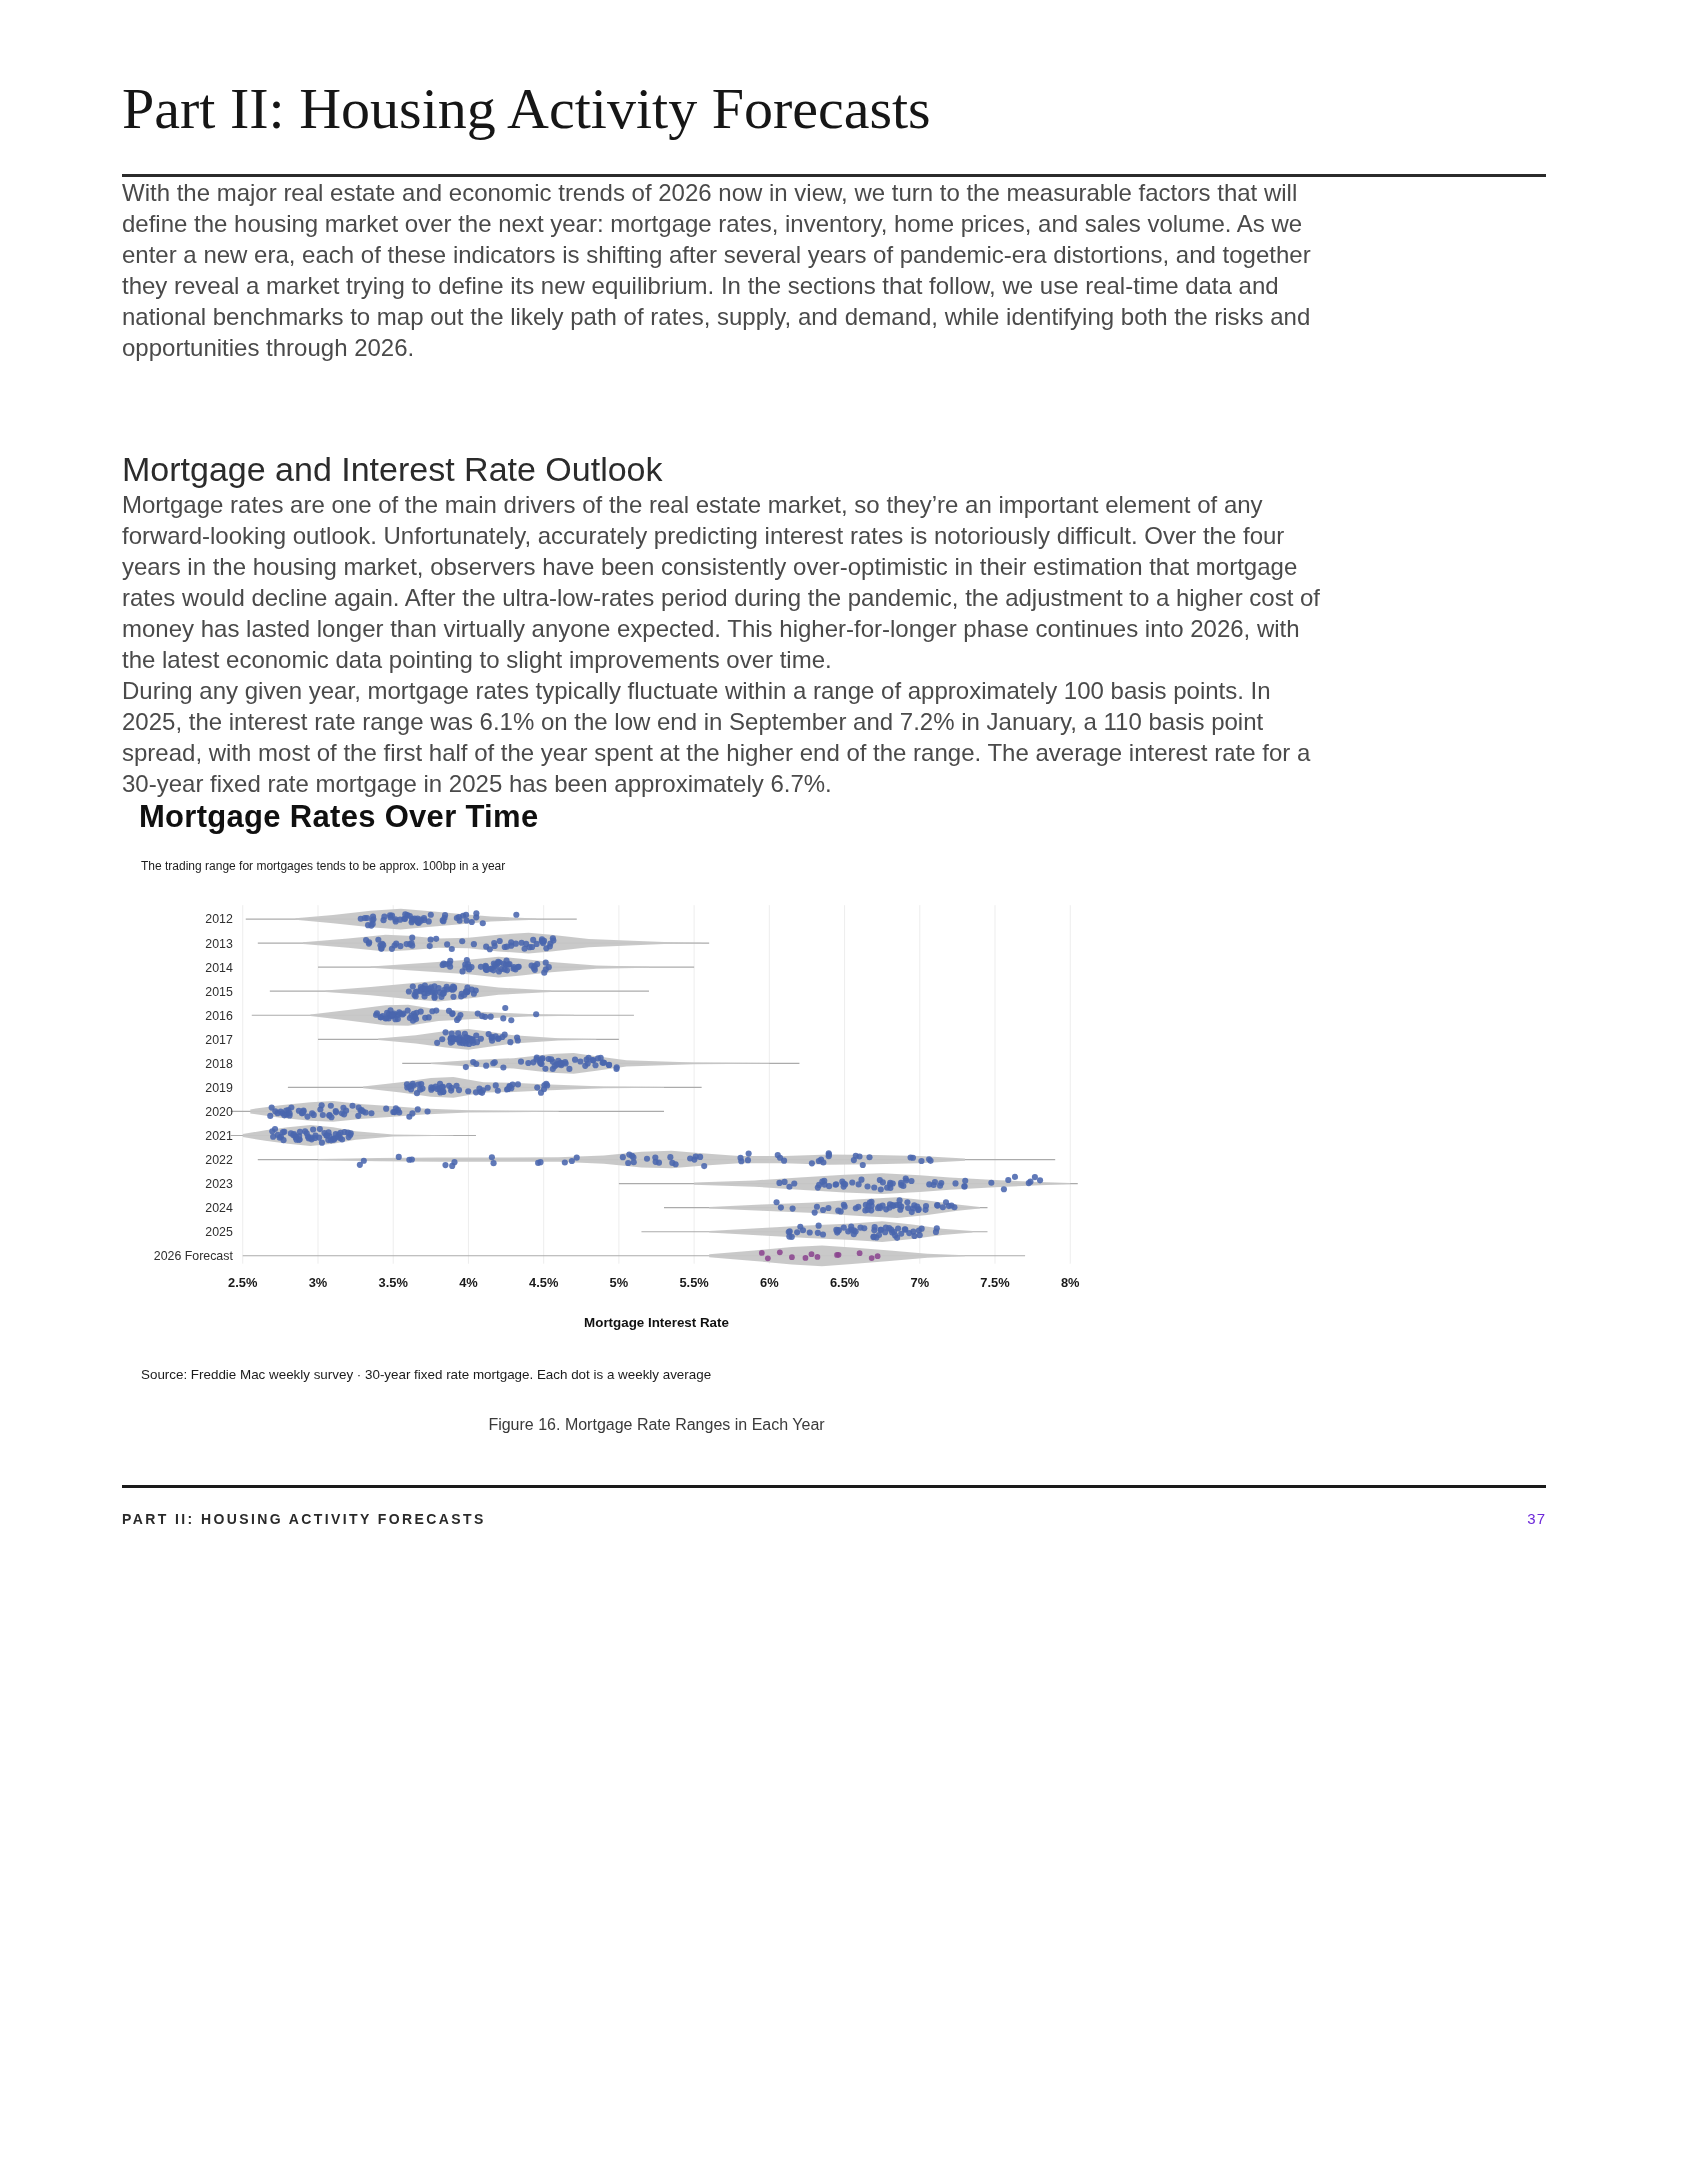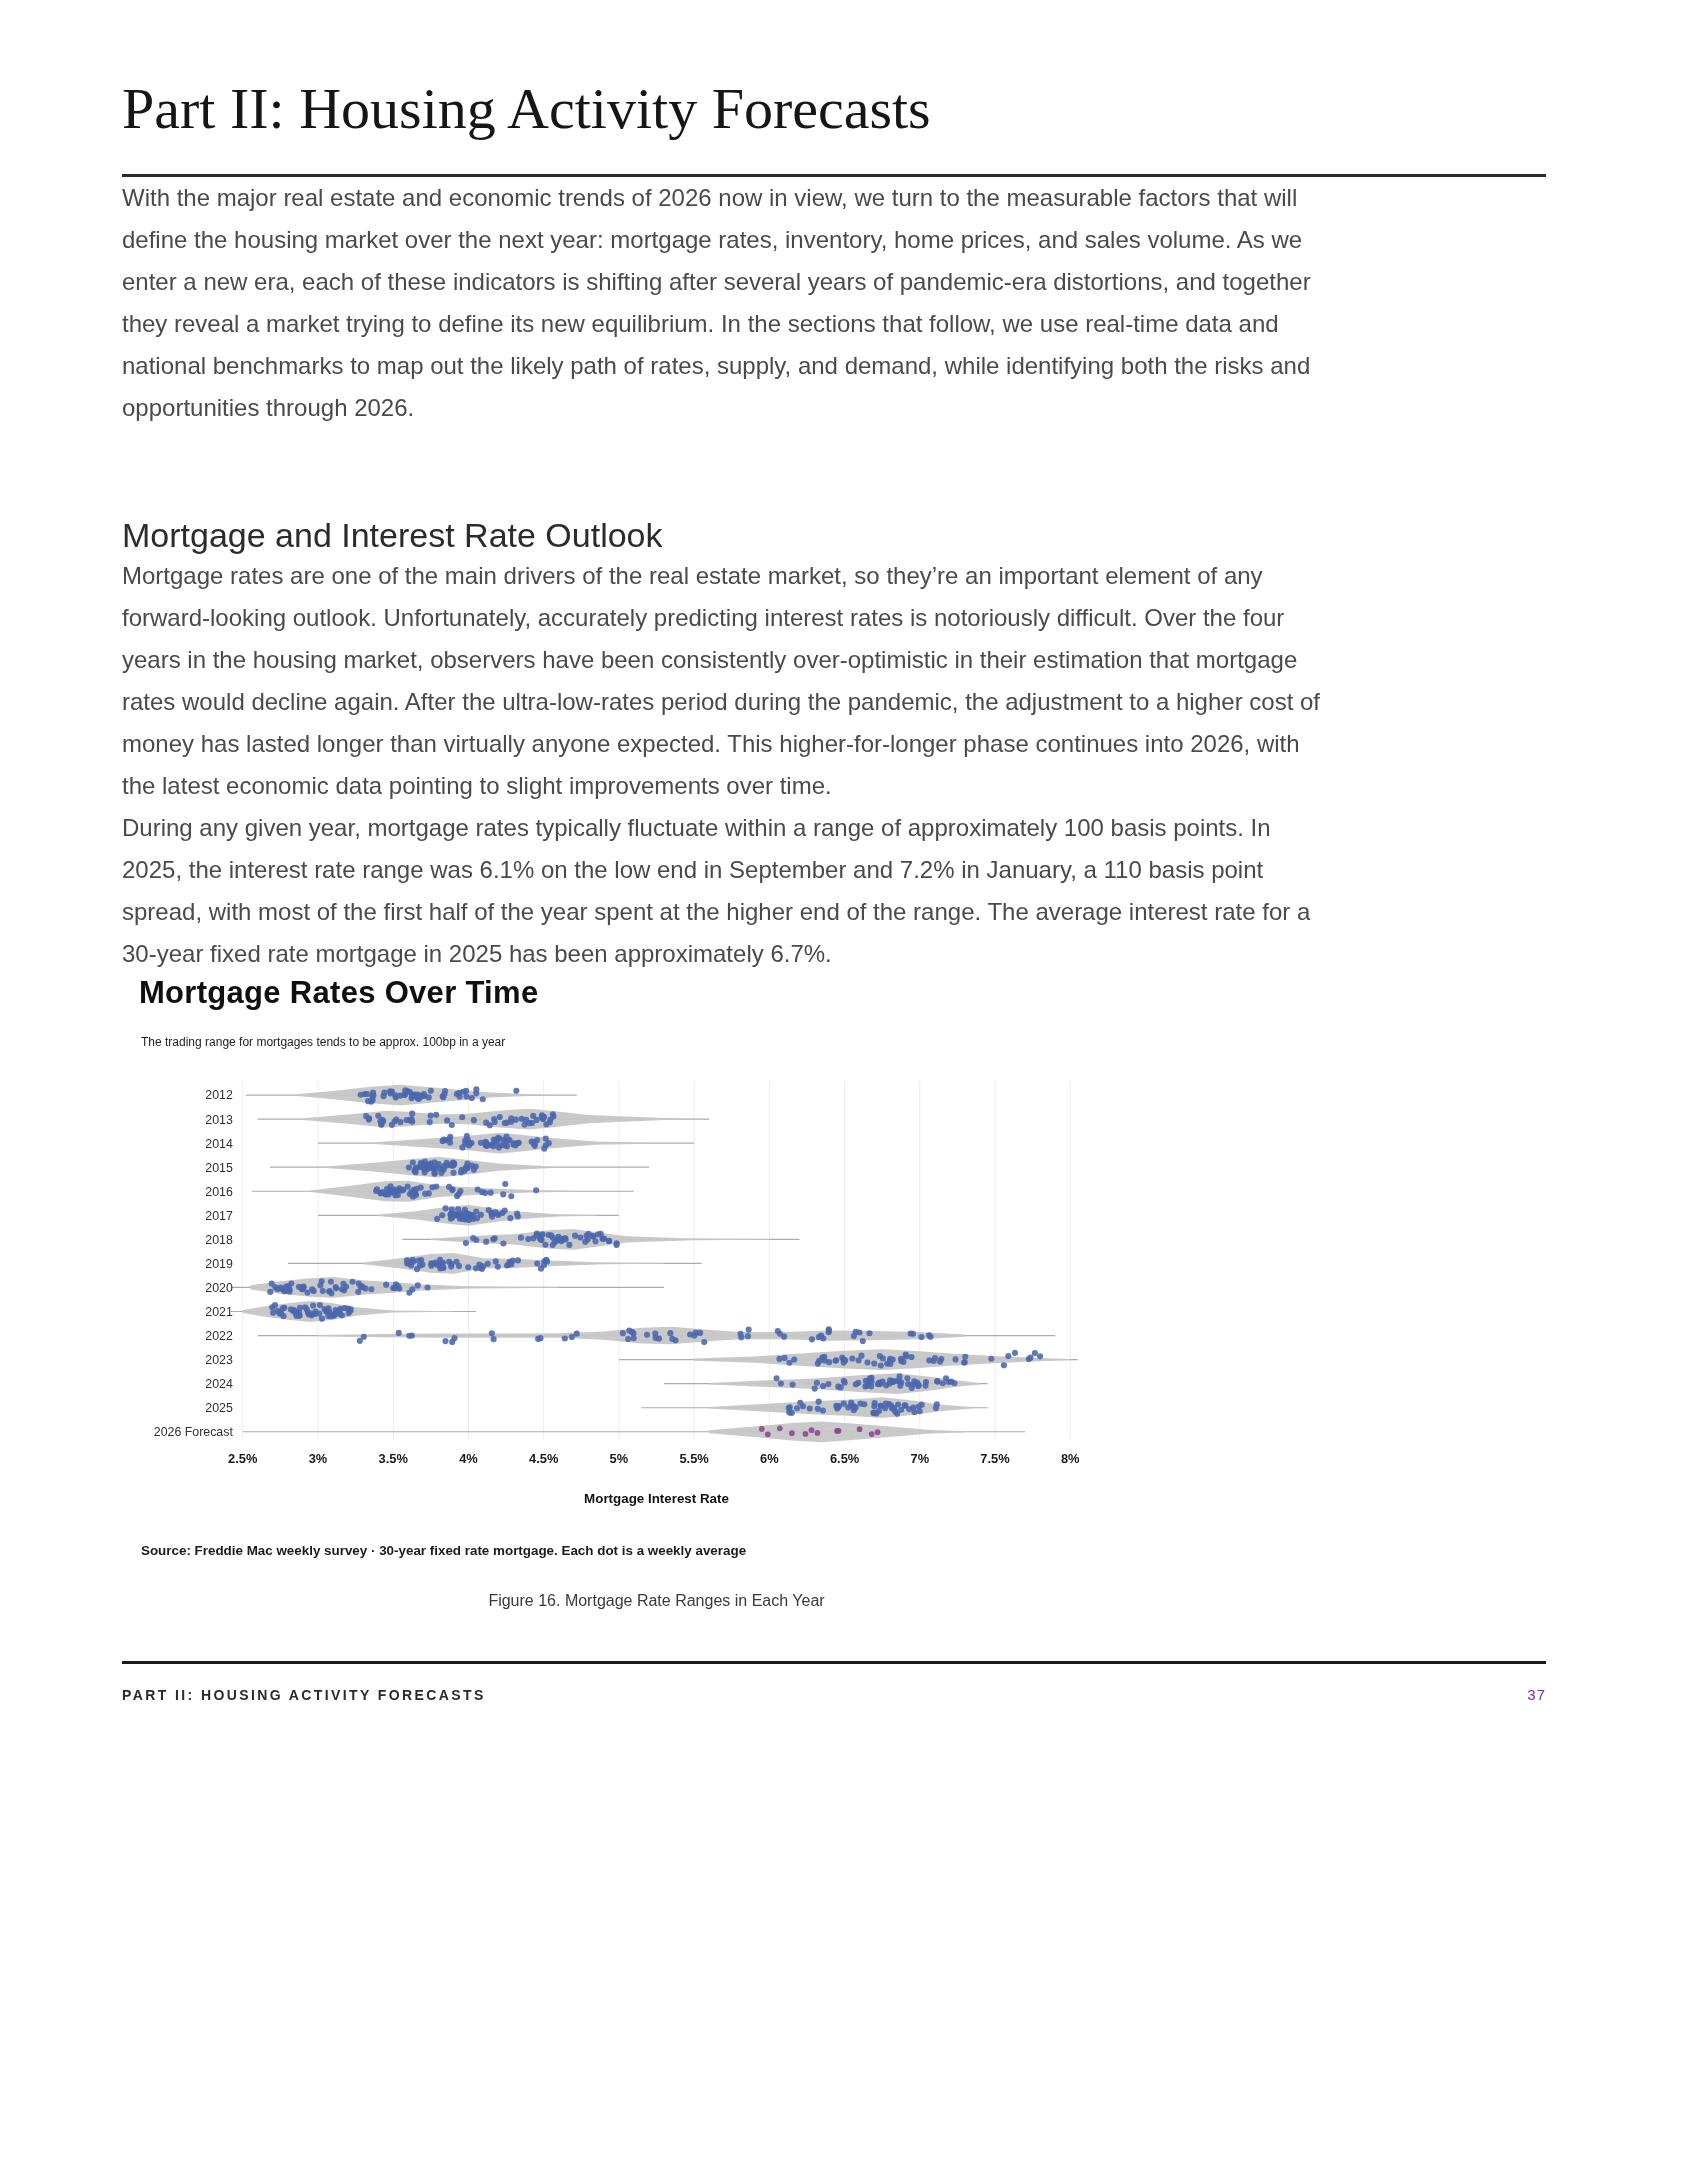--- a/index.html
+++ b/index.html
@@ -1,32 +1,32 @@
 <!DOCTYPE html>
 <html><head>
 <meta charset="utf-8">
 <style>
   html,body{margin:0;padding:0;background:#ffffff;}
   body{width:1683px;height:2178px;overflow:hidden;font-family:"Liberation Sans",sans-serif;color:#3f3f3f;}
   .page{box-sizing:border-box;width:1668px;height:2178px;padding:75px 122px 0 122px;position:relative;}
   h1.doc-title{font-family:"Liberation Serif",serif;font-weight:400;font-size:58px;color:#161616;margin:0 0 32px 0;letter-spacing:0;}
   .title-rule{height:0;border:none;border-top:3px solid #2b2b2b;margin:0 0 0 0;}
-  p.body-text{font-size:24px;line-height:42px;color:#4a4a4a;max-width:1203px;margin:0;}
+  p.body-text{font-size:24px;line-height:31px;color:#4a4a4a;max-width:1203px;margin:0;}
   .p1{margin-top:71px;}
   h2.section-heading{font-weight:400;font-size:34px;color:#2b2b2b;margin:87px 0 0 0;}
   .p2{margin-top:48px;}
   .p3{margin-top:51px;}
   .chart-block{}
   .chart-title{font-size:31px;font-weight:700;color:#101010;margin-left:17px;letter-spacing:0.3px;}
   .chart-subtitle{font-size:12px;color:#1d1d1d;margin:24px 0 0 19px;}
   .chart-canvas{margin-top:26px;}
   svg text.ylab{font-family:"Liberation Sans",sans-serif;font-size:12.5px;fill:#2f2f2f;}
   svg text.xtick{font-family:"Liberation Sans",sans-serif;font-size:13px;font-weight:700;fill:#1a1a1a;}
   svg text.xtitle{font-family:"Liberation Sans",sans-serif;font-size:13.5px;font-weight:700;fill:#111111;}
-  .source-note{font-size:13.4px;color:#1b1b1b;margin:28px 0 0 19px;font-weight:bold;}
+  .source-note{font-size:13.4px;color:#1b1b1b;margin:28px 0 0 19px;}
   .figure-caption{width:1069px;text-align:center;font-size:16px;color:#3a3a3a;margin-top:34px;}
   .footer-rule{height:0;border:none;border-top:3px solid #1a1a1a;margin:51px 0 0 0;}
   .footer{display:flex;justify-content:space-between;align-items:baseline;margin-top:22px;}
   .footer-left{font-size:14px;font-weight:700;letter-spacing:2.4px;color:#2a2a2a;}
   .footer-page{font-size:15px;color:#6d28d9;letter-spacing:1px;}
 </style>
 </head>
 <body>
 
 <div class="page">

